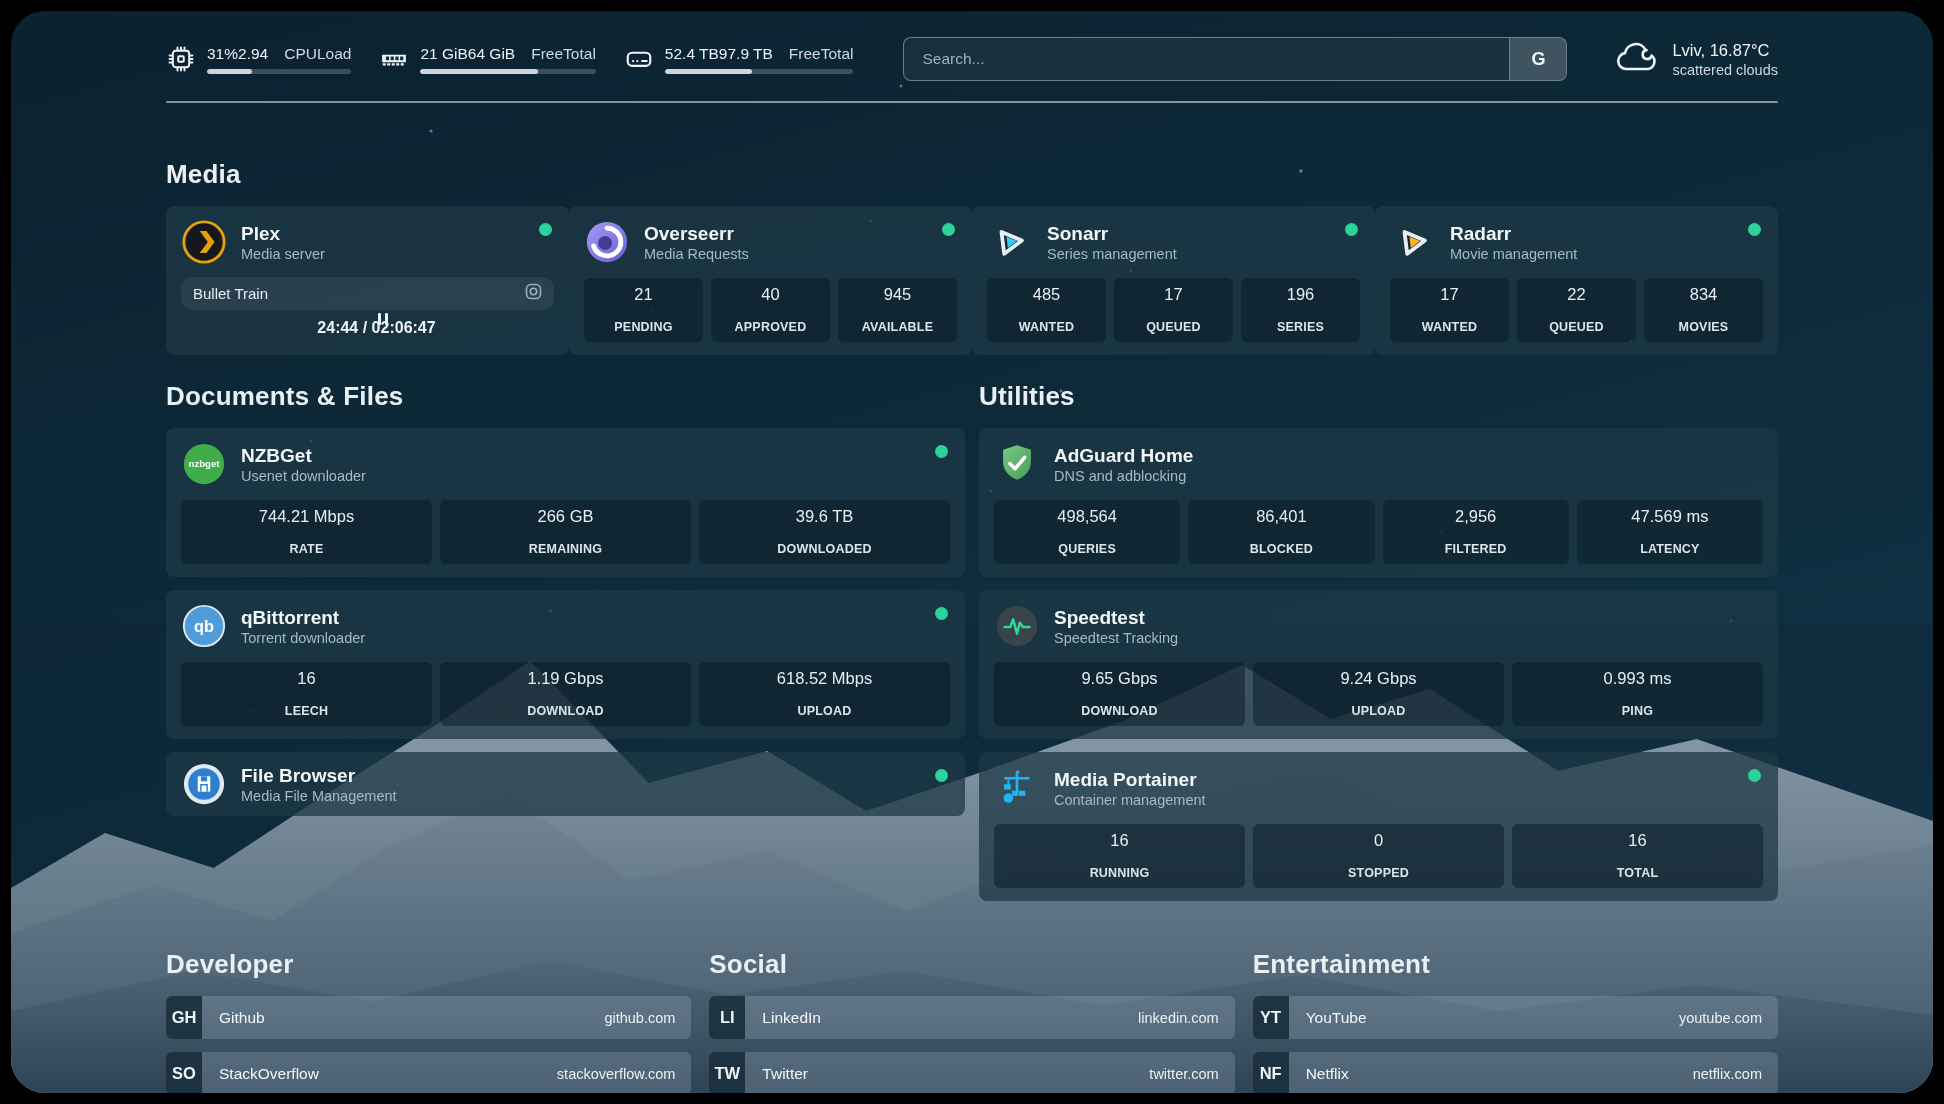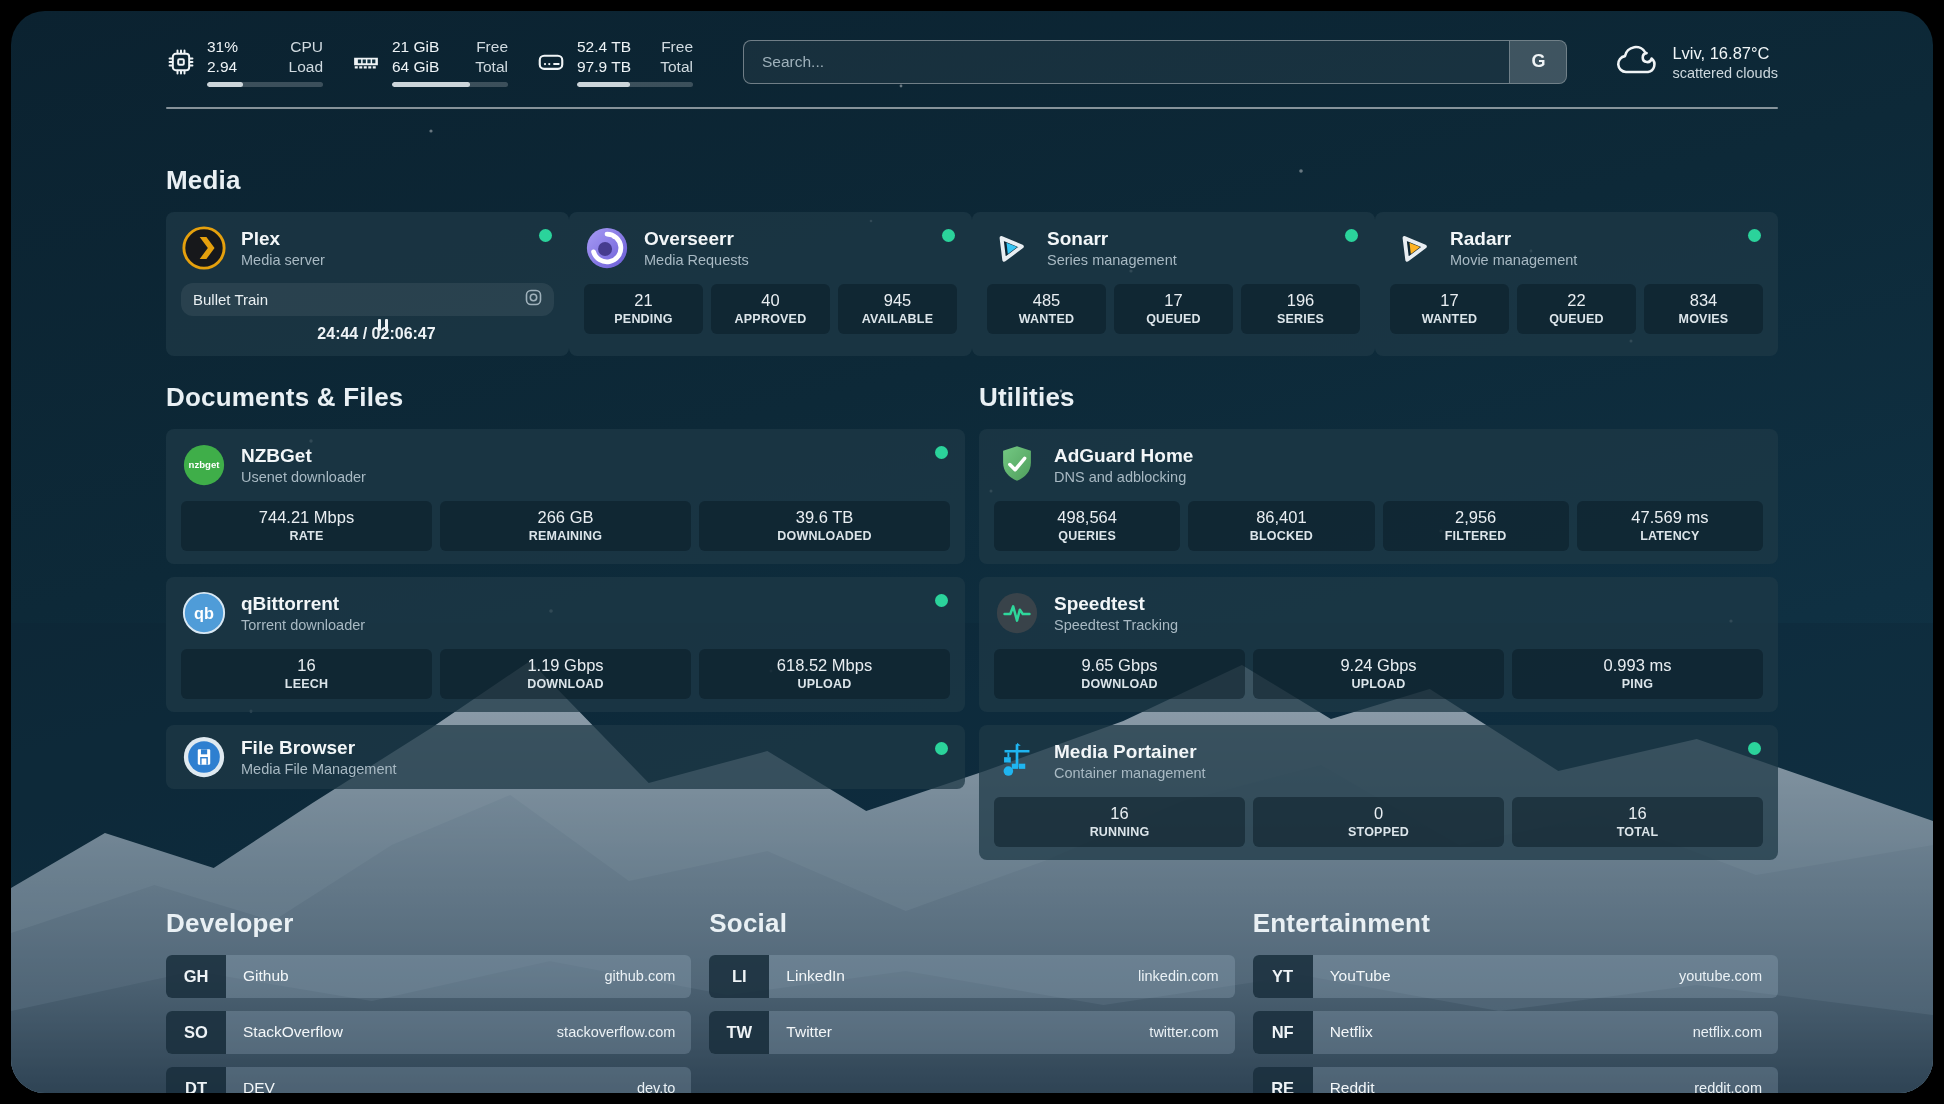--- a/index.html
+++ b/index.html
@@ -10,21 +10,21 @@
   .mountains{position:absolute;left:0;bottom:0;width:100%;height:470px;z-index:1;}
   .snowdots{position:absolute;inset:0;z-index:1;}
   .content{position:relative;z-index:2;width:1612px;margin:0 auto;padding-top:26px;}
 
   
   .topbar{display:flex;align-items:center;}
   .resources{display:flex;align-items:center;gap:28px;}
   .resource{display:flex;align-items:center;gap:11px;}
   .res-icon{width:30px;height:30px;flex:none;display:flex;align-items:center;justify-content:center;}
   .res-rows{display:flex;justify-content:space-between;gap:16px;min-width:116px;}
-  .res-col{display:flex;flex-direction:column;line-height:1.28;font-size:15.5px;}
+  .res-col{display:flex;flex-direction:row;line-height:1.28;font-size:15.5px;}
   .res-vals{color:#eef3f6;}
   .res-labels{color:#d0dae0;text-align:right;}
   .res-track{margin-top:5px;height:5px;background:rgba(255,255,255,.20);border-radius:3px;overflow:hidden;}
   .res-fill{height:100%;background:#ccd5da;border-radius:3px;}
 
   .search{flex:1;margin:0 46px 0 50px;height:42px;border:1.5px solid rgba(255,255,255,.38);
     border-radius:8px;background:rgba(255,255,255,.05);display:flex;align-items:stretch;overflow:hidden;}
   .search input{flex:1;background:transparent;border:none;outline:none;color:#eef3f6;
     font-size:15.5px;padding:0 18px;font-family:inherit;}
   .search input::placeholder{color:#9fb1bb;}
@@ -49,40 +49,40 @@
   .card{position:relative;background:rgba(30,56,70,.74);border-radius:8px;padding:13px 15px;cursor:pointer;}
   .card-head{display:flex;align-items:center;gap:14px;}
   .svc-icon{width:46px;height:46px;flex:none;}
   .svc-icon svg{width:100%;height:100%;display:block;}
   .svc-name{font-size:19px;font-weight:600;color:#f2f6f8;line-height:1.25;}
   .svc-desc{font-size:14.5px;color:#a8b9c3;margin-top:1px;}
   .status-dot{position:absolute;top:17px;right:17px;width:13px;height:13px;border-radius:50%;background:#2bd39b;}
   .stats{display:flex;gap:8px;margin-top:13px;}
   .stat{flex:1;background:rgba(8,25,35,.5);border-radius:6px;text-align:center;padding:7px 4px 8px;}
   .stat-value{font-size:16.5px;color:#e9eef2;}
-  .stat-label{font-size:12.5px;font-weight:700;color:#dce5ea;letter-spacing:.2px;margin-top:2px;}
+  .stat-label{font-size:12.5px;font-weight:700;color:#dce5ea;letter-spacing:.2px;margin-top:16px;}
   .card.slim{padding:9px 15px;}
 
   
   .np-row{margin-top:12px;display:flex;align-items:center;justify-content:space-between;
     background:rgba(255,255,255,.07);border-radius:12px;padding:6px 12px;}
   .np-title{font-size:15px;color:#e9eff2;}
   .np-controls{margin-top:9px;display:flex;align-items:center;flex-direction:column;}
   .np-track{flex:1;height:26px;position:relative;}
   .np-pill{position:absolute;left:0;top:0;height:100%;min-width:100px;background:rgba(7,20,30,.78);
     border-radius:5px;display:flex;align-items:center;padding-left:10px;box-sizing:border-box;cursor:pointer;}
   .pause-icon{display:flex;gap:3.5px;}
   .pause-icon span{width:3.5px;height:12px;background:#eef3f6;border-radius:1px;}
   .np-time{font-size:16px;font-weight:600;color:#eef3f6;margin-left:18px;white-space:nowrap;}
 
   
   .bm-grid{display:grid;grid-template-columns:repeat(3,1fr);gap:0 18px;margin-top:48px;}
   .bm-row{display:flex;align-items:center;height:43px;background:rgba(182,205,221,.22);
     border-radius:6px;margin-bottom:13px;overflow:hidden;cursor:pointer;}
-  .bm-abbr{width:60px;align-self:stretch;background:rgba(16,37,51,.80);display:flex;align-items:center;
+  .bm-abbr{width:36px;align-self:stretch;background:rgba(16,37,51,.80);display:flex;align-items:center;
     justify-content:center;font-size:16.5px;font-weight:600;color:#eef3f6;flex:none;}
   .bm-name{margin-left:17px;font-size:15.5px;color:#f3f7f9;}
   .bm-url{margin-left:auto;margin-right:16px;font-size:14.5px;color:#eaf1f5;}
 </style>
 </head>
 <body>
 
 <div class="frame">
 <div class="screen">
 

